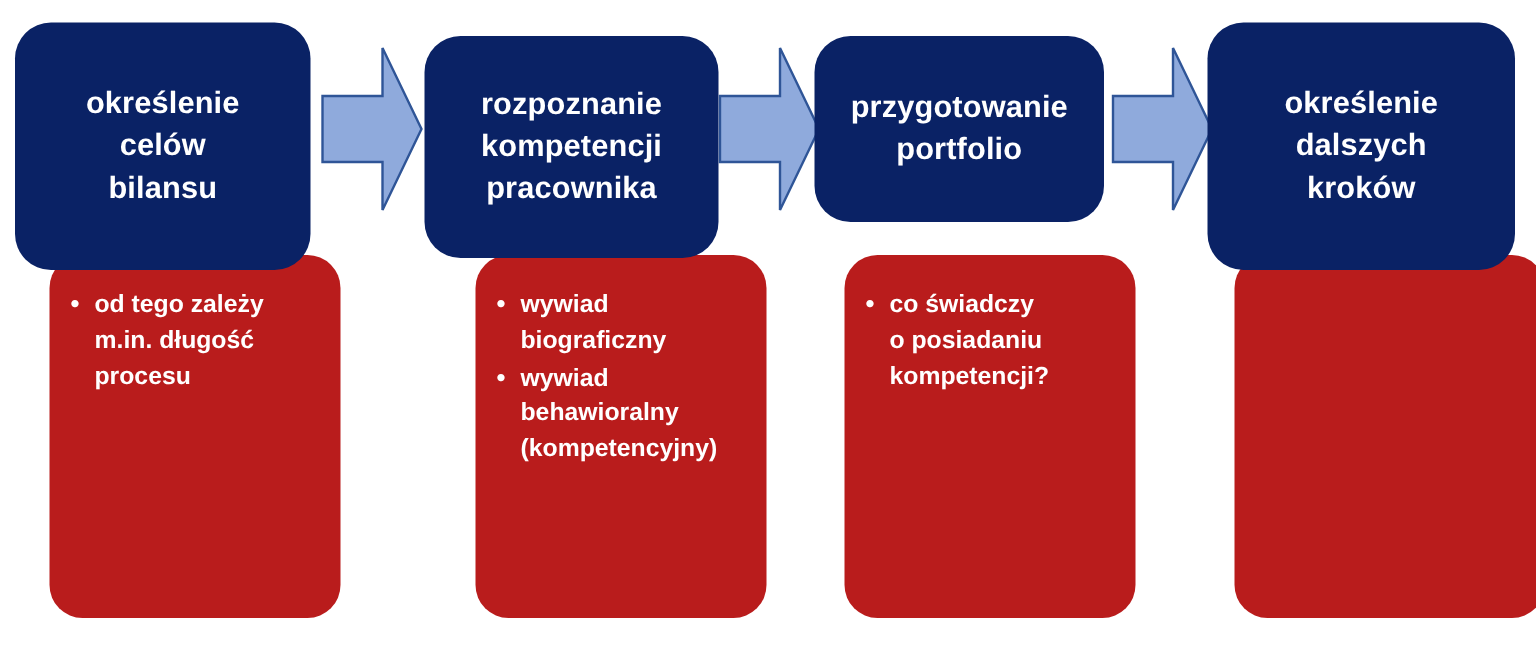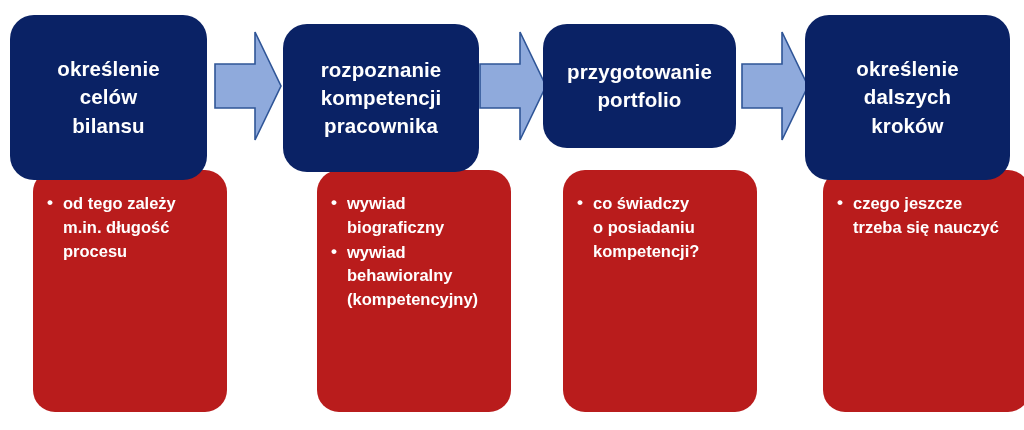--- a/index.html
+++ b/index.html
@@ -147,22 +147,20 @@
 
   <div class="arrow" style="left:740px; top:30px; width:70px; height:112px;">
     <svg width="70" height="112" viewBox="0 0 70 112">
       <polygon points="2,34 42,34 42,2 68,56 42,110 42,78 2,78" fill="#8FAADC" stroke="#2F5597" stroke-width="1.6" stroke-linejoin="miter"></polygon>
     </svg>
   </div>
 
   <div class="stage">
     <div class="body-box" style="left:823px; top:170px; width:207px; height:242px;">
       <ul class="bullets">
-        <li>czego jeszcze
-trzeba się nauczyć</li>
       </ul>
     </div>
     <div class="head-box" style="left:805px; top:15px; width:205px; height:165px;">
       <div class="head-title">określenie
 dalszych
 kroków</div>
     </div>
   </div>
 
 </div>

